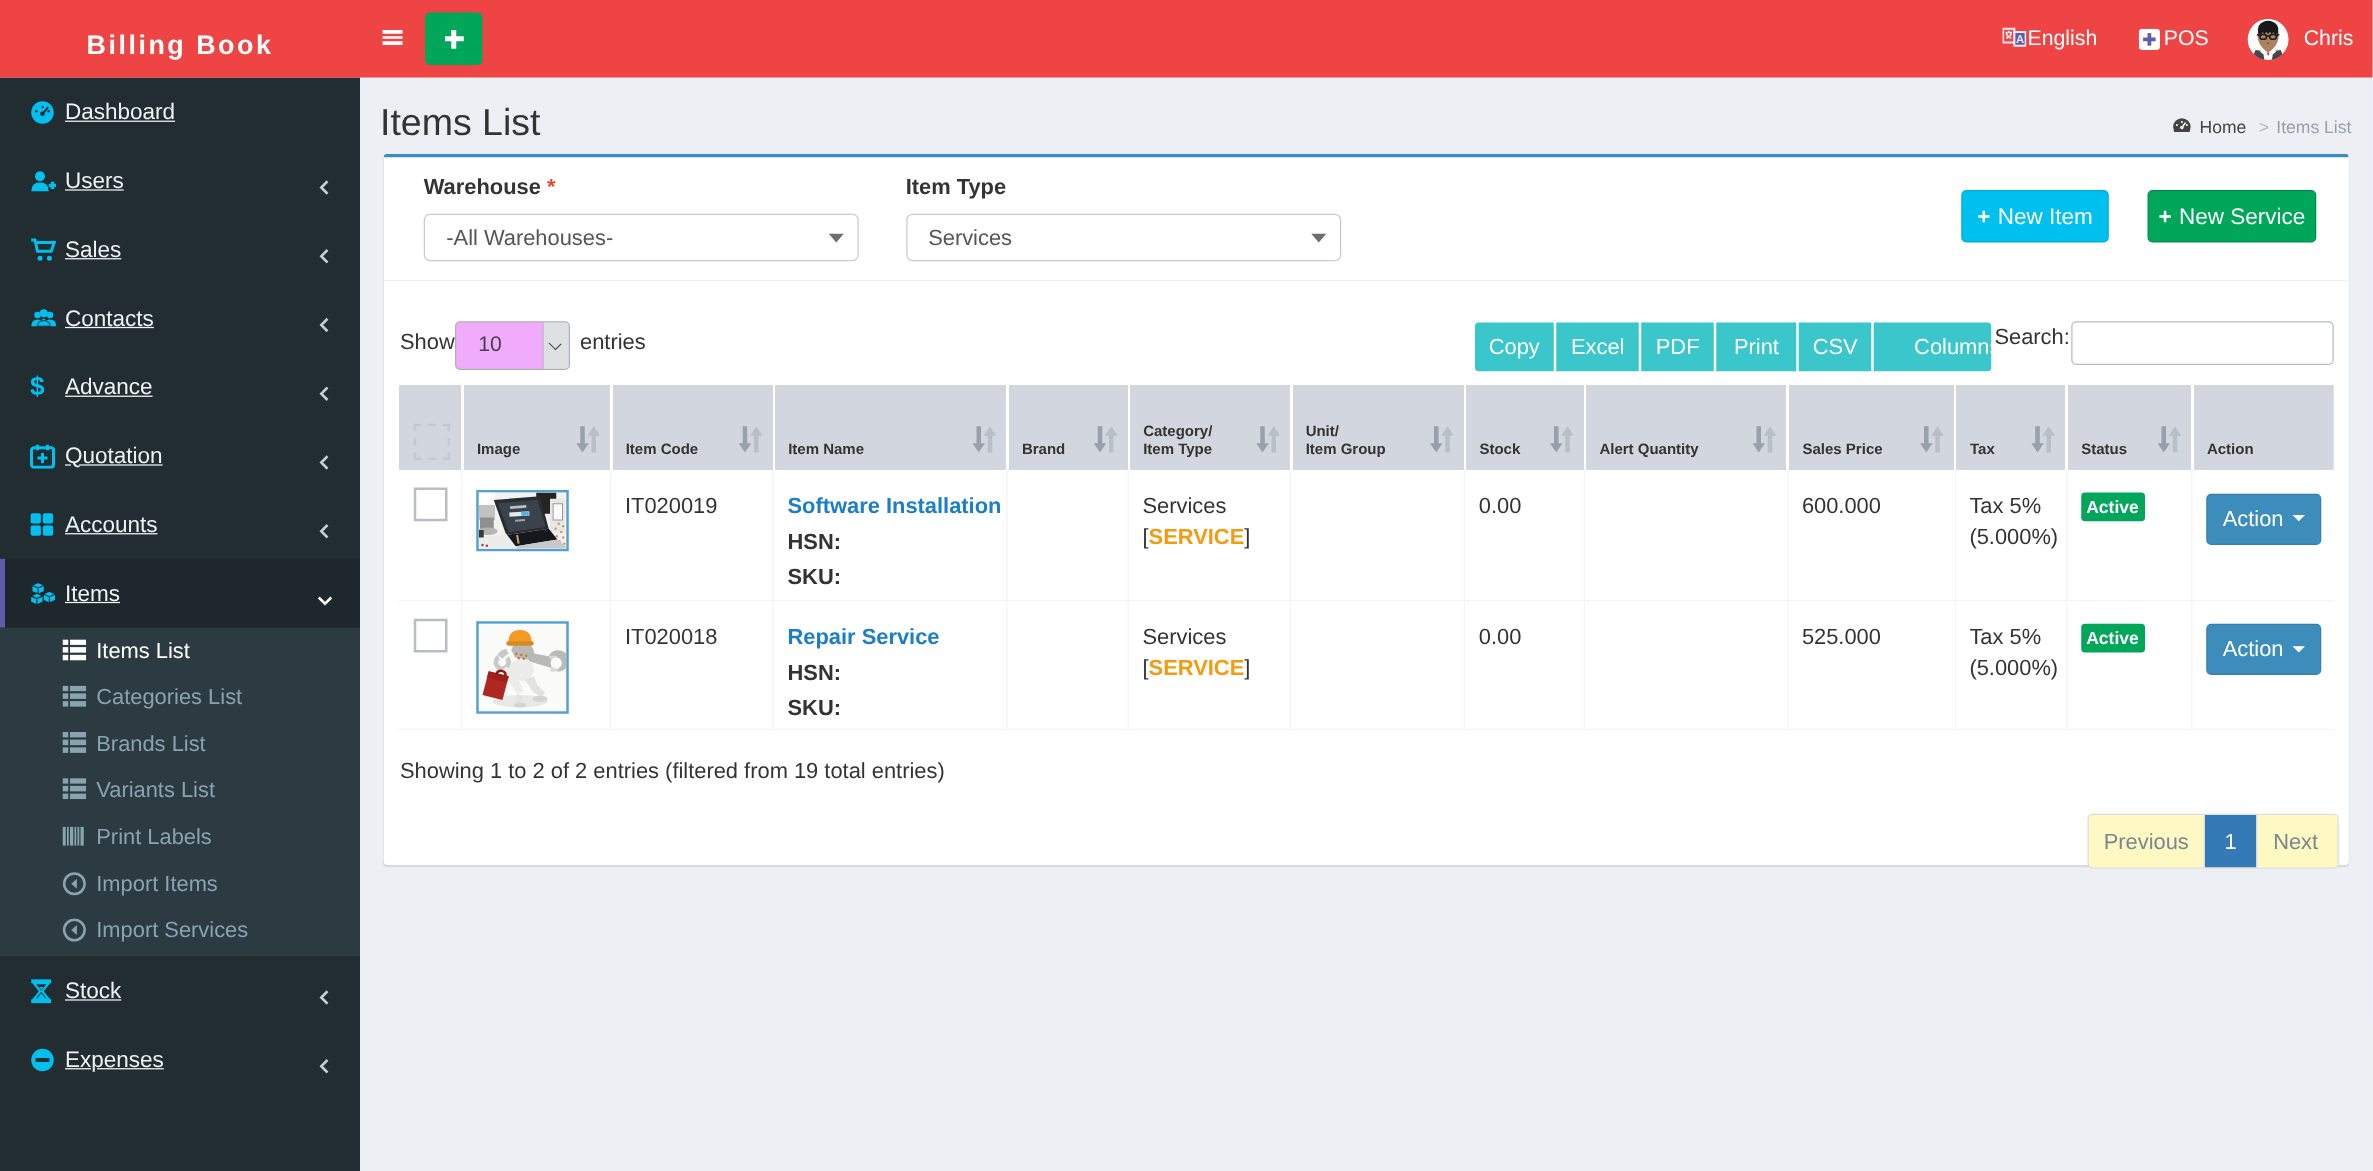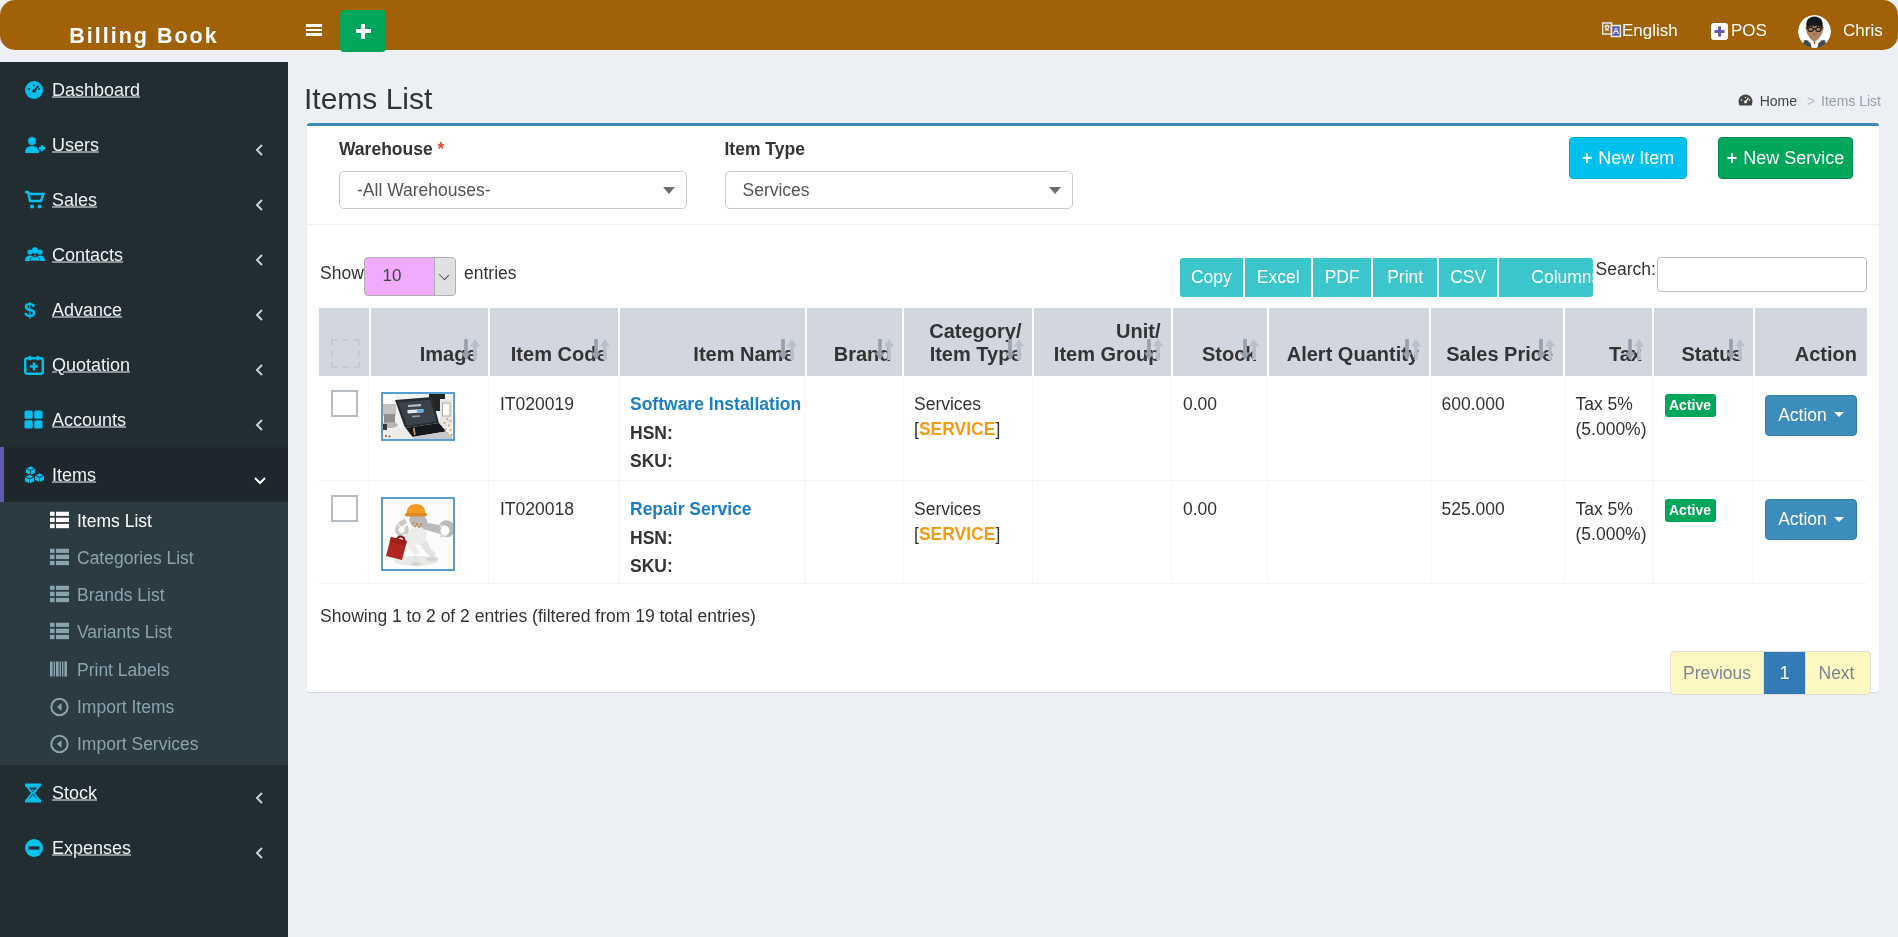--- a/index.html
+++ b/index.html
@@ -1,18 +1,18 @@
 <!DOCTYPE html>
 <html><head>
 <meta charset="utf-8">
 <style>
 * { margin:0; padding:0; box-sizing:border-box; }
 html,body { width:1898px; height:937px; overflow:hidden; font-family:"Liberation Sans", sans-serif; background:#ecf0f5; }
 
-#navbar { position:absolute; left:0; top:0; width:1898px; height:50px; background:#a16207; z-index:30;border-radius:15px; }
+#navbar { position:absolute; left:0; top:0; width:1898px; height:62px; background:#ef4444; z-index:30; }
 #logo { position:absolute; left:0; top:5px; width:288px; height:62px; color:#fff; font-size:21.5px; font-weight:bold; text-align:center; line-height:62px; letter-spacing:2px; }
 .hbar { position:absolute; left:306px; width:16.3px; height:2.6px; background:#fff; }
 #plusbtn { position:absolute; left:340px; top:10px; width:46px; height:42px; background:#00a65a; border-radius:4px; }
 #plusbtn .ph { position:absolute; left:15.5px; top:19px; width:15px; height:4px; background:#fff; }
 #plusbtn .pv { position:absolute; left:21px; top:13.5px; width:4px; height:15px; background:#fff; }
 .navtxt { position:absolute; top:0; height:62px; line-height:62px; color:#fff; font-size:17px; }
 
 #sidebar { position:absolute; left:0; top:62px; width:288px; height:875px; background:#222d32; z-index:20; }
 .mitem { position:relative; height:55px; color:#eef3f4; font-size:18px; }
 .mitem .ic { position:absolute; left:24px; top:50%; transform:translateY(-50%); width:20px; height:20px; }
@@ -31,41 +31,41 @@
 #pagetitle { position:absolute; left:16px; top:20px; font-size:30px; color:#333; }
 #breadcrumb { position:absolute; right:17px; top:31px; font-size:14px; color:#444; }
 #breadcrumb .grey { color:#97a0a9; }
 #breadcrumb .sep { color:#b0b8c0; padding:0 6px; }
 #box { position:absolute; left:18.5px; top:61px; width:1572.5px; height:569px; background:#fff; border-top:3px solid #3c8dbc; border-radius:3px; box-shadow:0 1px 1px rgba(0,0,0,0.1); }
 
 .flabel { position:absolute; top:13px; font-size:17.5px; font-weight:bold; color:#333; }
 .star { color:#dd4b39; }
 .fselect { position:absolute; top:45px; width:348px; height:38px; border:1px solid #ccc; border-radius:5px; background:#fff; font-size:17.5px; color:#555; line-height:36px; padding-left:17px; }
 .fselect .caret { position:absolute; right:11px; top:15px; width:0; height:0; border-left:6.5px solid transparent; border-right:6.5px solid transparent; border-top:7.5px solid #6e6e6e; }
-.bigbtn { position:absolute; top:11px; height:42px; border-radius:4px; color:#fff; font-size:18px; text-align:center; line-height:40px; font-weight:normal; }
+.bigbtn { position:absolute; top:26px; height:42px; border-radius:4px; color:#fff; font-size:18px; text-align:center; line-height:40px; font-weight:normal; }
 #btn-newitem { left:1262.5px; width:118px; background:#00c0ef; border:1px solid #00acd6; }
 #btn-newservice { left:1411.5px; width:135px; background:#00a65a; border:1px solid #008d4c; }
 .bplus { font-weight:bold; margin-right:6px; }
 #divider { position:absolute; left:0; top:98px; width:1572.5px; height:1px; background:#f0f0f0; }
 
 #showlbl { position:absolute; left:13.5px; top:137px; font-size:17.5px; color:#333; }
 #lenselect { position:absolute; left:57px; top:130.5px; width:92px; height:39.5px; border:1px solid #b0b0b0; border-radius:4px; background:#f0abfc; }
 #lenselect .val { position:absolute; left:18px; top:8px; font-size:17px; color:#444; }
 #lenselect .dd { position:absolute; right:0; top:0; width:21px; height:37.5px; background:#dee1e2; border-left:1px solid #b0b0b0; border-radius:0 3px 3px 0; }
 #lenselect .dd:after { content:""; position:absolute; left:5.5px; top:13px; width:7px; height:7px; border-right:1.8px solid #4a4a4a; border-bottom:1.8px solid #4a4a4a; transform:rotate(45deg) scale(1,0.85); }
 #entrieslbl { position:absolute; left:157.5px; top:137px; font-size:17.5px; color:#333; }
 #dtbtns { position:absolute; left:873px; top:131.5px; height:39px; }
 .dtb { float:left; height:39px; background:#3ac6cb; color:#fff; font-size:17.5px; text-align:center; line-height:39px; margin-right:2px; }
 .dtb:first-child { border-radius:3px 0 0 3px; }
 .dtb:last-child { border-radius:0 3px 3px 0; margin-right:0;padding-left:32px; }
 #searchlbl { position:absolute; left:1289px; top:132.5px; font-size:17.5px; color:#333; }
 #searchbox { position:absolute; left:1350.5px; top:130.5px; width:210px; height:35px; border:1px solid #b6bcc2; border-radius:4px; background:#fff; }
 
 #tbl { position:absolute; left:12px; top:182px; width:1548.5px; border-collapse:collapse; table-layout:fixed; }
-#tbl th { background:#d2d6de; vertical-align:bottom; text-align:right; font-size:20px; color:#333; padding:0 10px 10px 11px; border-right:2px solid #fff; height:68px; position:relative; }
+#tbl th { background:#d2d6de; vertical-align:bottom; text-align:left; font-size:12px; color:#333; padding:0 10px 10px 11px; border-right:2px solid #fff; height:68px; position:relative; }
 #tbl th:last-child { border-right:none; }
 #tbl td { vertical-align:top; font-size:17.5px; color:#333; line-height:25px; padding:16px 10px 0 11px; border-bottom:1px solid #f4f4f4; border-right:1px solid #f4f4f4; }
 #tbl td:last-child { border-right:none; }
 #tbl tr.r1 td { height:104px; }
 #tbl tr.r2 td { height:103.5px; }
 .sorticon { position:absolute; right:8px; bottom:10px; }
 .cbh { position:absolute; left:12px; bottom:8px; width:29px; height:29px; border:2px dashed #c3c9d2; }
 .cb { width:27px; height:27px; border:2px solid #b7bdc5; background:#fff; margin-top:-2px; margin-left:1px; }
 .thumb { border:2px solid #559fd3; display:block; }
 .iname { color:#1b7ec6; font-weight:bold; white-space:nowrap; line-height:25px; }

